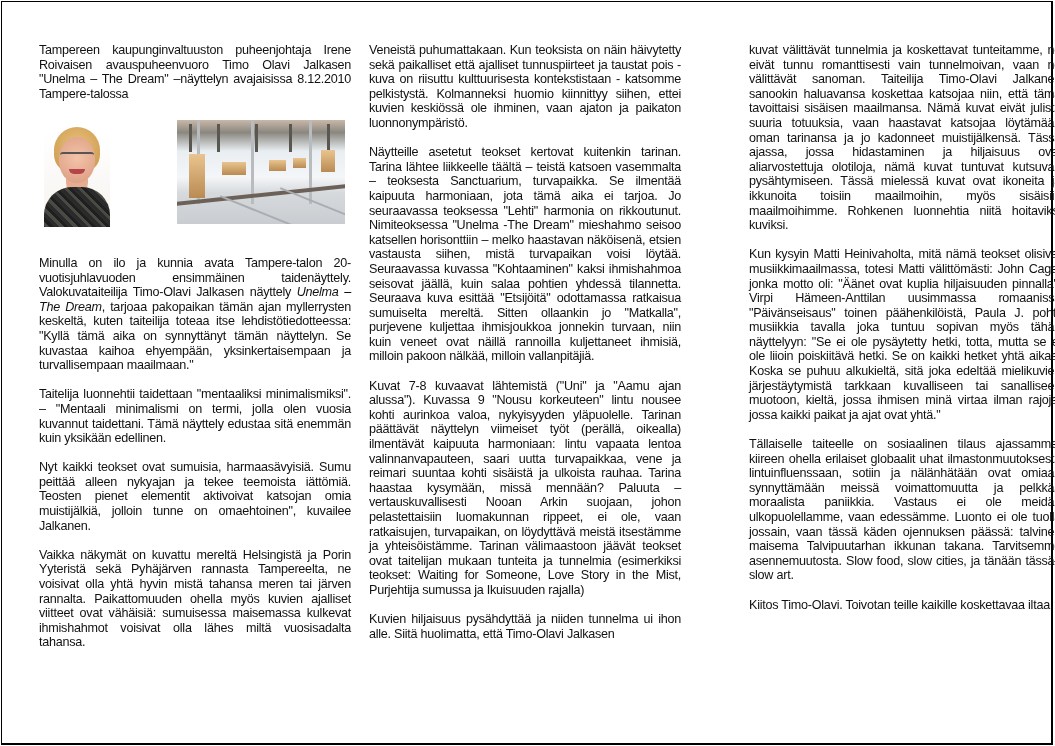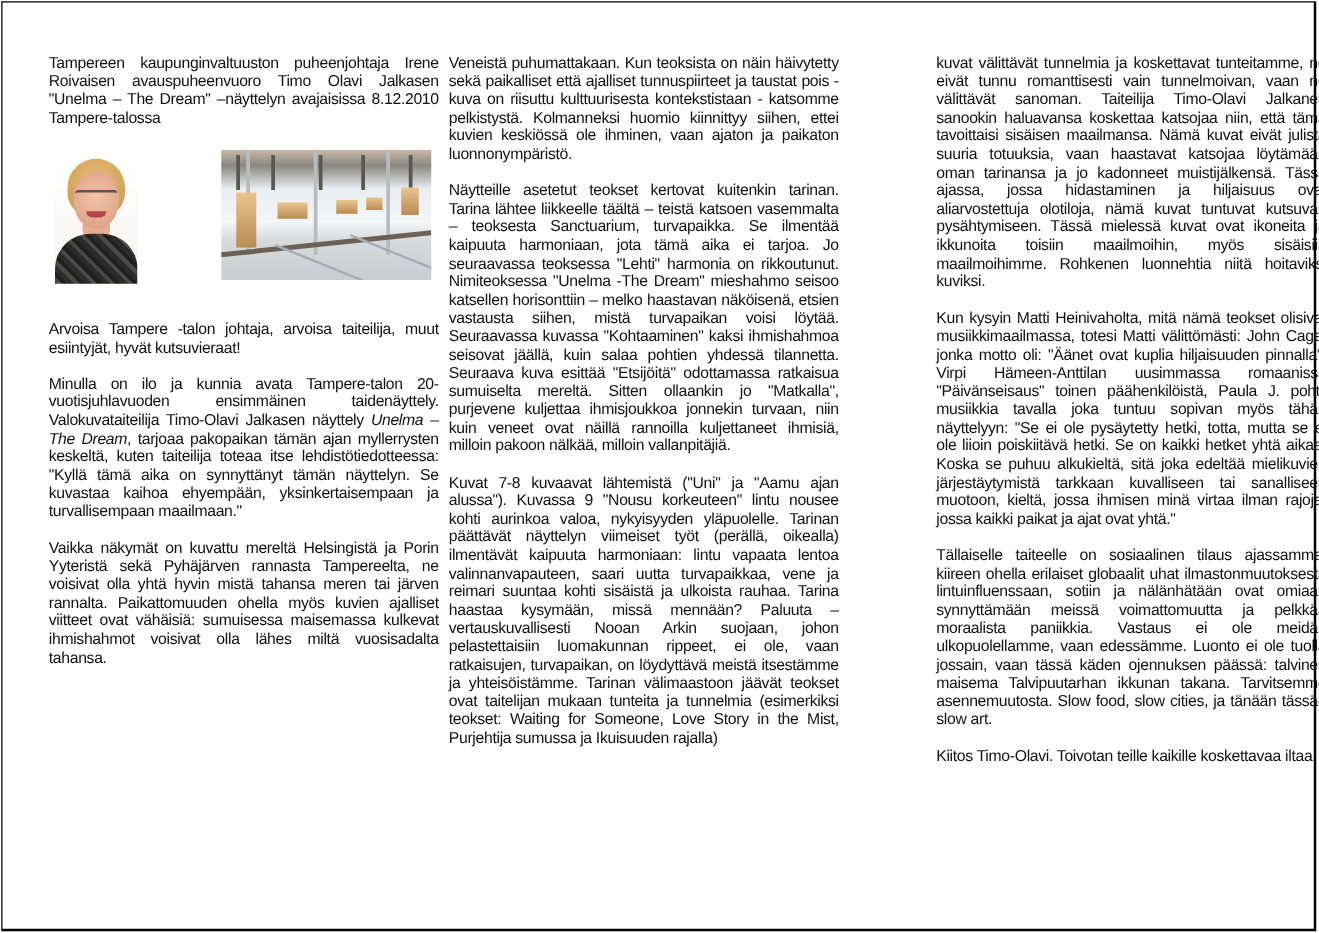--- a/index.html
+++ b/index.html
@@ -10,21 +10,21 @@
       background: #fff; box-sizing: content-box;
     }
     .col {
       position: absolute; top: 41px; width: 312px;
       font-family: "Liberation Sans", sans-serif;
       font-size: 12.6px; line-height: 14.6px; color: #111;
       text-align: justify; letter-spacing: -0.25px;
     }
     .col p { margin: 0 0 14.6px 0; }
     .col1 { left: 37px; }
-    .col2 { left: 357px; }
+    .col2 { left: 367px; }
     .col3 { left: 747px; }
     .intro { text-align: justify; }
     .photos { position: relative; height: 132px; margin: 0 0 8px 0; }
     .portrait {
       position: absolute; left: 5px; top: 7px; width: 66px; height: 104px; overflow: hidden;
       background: linear-gradient(#fff 0%, #fff 12%, #f6f2ee 100%);
     }
     .portrait .hair {
       position: absolute; left: 10px; top: 4px; width: 46px; height: 46px; border-radius: 50% 50% 40% 40%;
       background: radial-gradient(circle at 50% 40%, #e8c07a, #c9964a);
@@ -86,29 +86,31 @@
         <div class="art" style="left:12px;top:34px;width:16px;height:44px"></div>
         <div class="art" style="left:45px;top:42px;width:24px;height:13px"></div>
         <div class="art" style="left:92px;top:40px;width:17px;height:11px"></div>
         <div class="art" style="left:116px;top:38px;width:13px;height:10px"></div>
         <div class="art" style="left:144px;top:30px;width:14px;height:22px"></div>
         <div class="rail"></div>
         <div class="floorline" style="left:40px;top:92px"></div>
         <div class="floorline" style="left:100px;top:84px"></div>
       </div>
     </div>
-    <p>Arvoisa Tampere -talon johtaja, arvoisa taiteilija, muut esiintyjät, hyvät kutsuvieraat!</p>
     <p><span>Minulla on ilo ja kunnia avata Tampere-talon 20-vuotisjuhlavuoden ensimmäinen taidenäyttely. Valokuvataiteilija Timo-Olavi Jalkasen näyttely </span><em>Unelma – The Dream</em><span>, tarjoaa pakopaikan tämän ajan myllerrysten keskeltä, kuten taiteilija toteaa itse lehdistötiedotteessa: "Kyllä tämä aika on synnyttänyt tämän näyttelyn. Se kuvastaa kaihoa ehyempään, yksinkertaisempaan ja turvallisempaan maailmaan."</span></p>
+    <p>Taitelija luonnehtii taidettaan "mentaaliksi minimalismiksi". – "Mentaali minimalismi on termi, jolla olen vuosia kuvannut taidettani. Tämä näyttely edustaa sitä enemmän kuin yksikään edellinen.</p>
+    <p>Nyt kaikki teokset ovat sumuisia, harmaasävyisiä. Sumu peittää alleen nykyajan ja tekee teemoista iättömiä. Teosten pienet elementit aktivoivat katsojan omia muistijälkiä, jolloin tunne on omaehtoinen", kuvailee Jalkanen.</p>
     <p>Vaikka näkymät on kuvattu mereltä Helsingistä ja Porin Yyteristä sekä Pyhäjärven rannasta Tampereelta, ne voisivat olla yhtä hyvin mistä tahansa meren tai järven rannalta. Paikattomuuden ohella myös kuvien ajalliset viitteet ovat vähäisiä: sumuisessa maisemassa kulkevat ihmishahmot voisivat olla lähes miltä vuosisadalta tahansa.</p>
   </div>
 
   <div class="col col2">
     <p>Veneistä puhumattakaan.  Kun teoksista on näin häivytetty sekä paikalliset että ajalliset tunnuspiirteet ja taustat pois - kuva on riisuttu kulttuurisesta kontekstistaan - katsomme pelkistystä. Kolmanneksi huomio kiinnittyy siihen, ettei kuvien keskiössä ole ihminen, vaan ajaton ja paikaton luonnonympäristö.</p>
     <p>Näytteille asetetut teokset kertovat kuitenkin tarinan. Tarina lähtee liikkeelle täältä – teistä katsoen vasemmalta – teoksesta Sanctuarium, turvapaikka. Se ilmentää kaipuuta harmoniaan, jota tämä aika ei tarjoa. Jo seuraavassa teoksessa "Lehti" harmonia on rikkoutunut. Nimiteoksessa "Unelma -The Dream" mieshahmo seisoo katsellen horisonttiin – melko haastavan näköisenä, etsien vastausta siihen, mistä turvapaikan voisi löytää. Seuraavassa kuvassa "Kohtaaminen" kaksi ihmishahmoa seisovat jäällä, kuin salaa pohtien yhdessä tilannetta. Seuraava kuva esittää "Etsijöitä" odottamassa ratkaisua sumuiselta mereltä. Sitten ollaankin jo "Matkalla", purjevene kuljettaa ihmisjoukkoa jonnekin turvaan, niin kuin veneet ovat näillä rannoilla kuljettaneet ihmisiä, milloin pakoon nälkää, milloin vallanpitäjiä.</p>
     <p>Kuvat 7-8 kuvaavat lähtemistä ("Uni" ja "Aamu ajan alussa"). Kuvassa 9 "Nousu korkeuteen" lintu nousee kohti aurinkoa valoa, nykyisyyden yläpuolelle. Tarinan päättävät näyttelyn viimeiset työt (perällä, oikealla) ilmentävät kaipuuta harmoniaan: lintu vapaata lentoa valinnanvapauteen, saari uutta turvapaikkaa, vene ja reimari suuntaa kohti sisäistä ja ulkoista rauhaa. Tarina haastaa kysymään, missä mennään? Paluuta – vertauskuvallisesti Nooan Arkin suojaan, johon pelastettaisiin luomakunnan rippeet, ei ole, vaan ratkaisujen, turvapaikan,  on löydyttävä meistä itsestämme ja yhteisöistämme. Tarinan välimaastoon jäävät teokset ovat taitelijan mukaan tunteita ja tunnelmia (esimerkiksi teokset: Waiting for Someone, Love Story in the Mist, Purjehtija sumussa ja Ikuisuuden rajalla)</p>
+    <p>Kuvien hiljaisuus pysähdyttää ja niiden tunnelma ui ihon alle. Siitä huolimatta, että Timo-Olavi Jalkasen</p>
   </div>
 
   <div class="col col3">
     <p>kuvat välittävät tunnelmia ja koskettavat tunteitamme, ne eivät tunnu romanttisesti vain tunnelmoivan, vaan ne välittävät sanoman. Taiteilija Timo-Olavi Jalkanen sanookin haluavansa koskettaa katsojaa niin, että tämä tavoittaisi sisäisen maailmansa. Nämä kuvat eivät julista suuria totuuksia, vaan haastavat katsojaa löytämään oman tarinansa ja jo kadonneet muistijälkensä. Tässä ajassa, jossa hidastaminen ja hiljaisuus ovat aliarvostettuja olotiloja, nämä kuvat tuntuvat kutsuvan pysähtymiseen. Tässä mielessä kuvat ovat ikoneita ja ikkunoita toisiin maailmoihin, myös sisäisiin maailmoihimme. Rohkenen luonnehtia niitä hoitaviksi kuviksi.</p>
     <p>Kun kysyin Matti Heinivaholta, mitä nämä teokset olisivat musiikkimaailmassa, totesi Matti välittömästi: John Cage, jonka motto oli: "Äänet ovat kuplia hiljaisuuden pinnalla". Virpi Hämeen-Anttilan uusimmassa romaanissa "Päivänseisaus" toinen päähenkilöistä, Paula J. pohtii musiikkia tavalla joka tuntuu sopivan myös tähän näyttelyyn: "Se ei ole pysäytetty hetki, totta, mutta se ei ole liioin poiskiitävä hetki. Se on kaikki hetket yhtä aikaa. Koska se puhuu alkukieltä, sitä joka edeltää mielikuvien järjestäytymistä tarkkaan kuvalliseen tai sanalliseen muotoon, kieltä, jossa ihmisen minä virtaa ilman rajoja, jossa kaikki paikat ja ajat ovat yhtä."</p>
     <p>Tällaiselle taiteelle on sosiaalinen tilaus ajassamme: kiireen ohella erilaiset globaalit uhat ilmastonmuutoksesta lintuinfluenssaan, sotiin ja nälänhätään ovat omiaan synnyttämään meissä voimattomuutta ja pelkkää moraalista paniikkia. Vastaus ei ole meidän ulkopuolellamme, vaan edessämme. Luonto ei ole tuolla jossain, vaan tässä käden ojennuksen päässä: talvinen maisema Talvipuutarhan ikkunan takana. Tarvitsemme asennemuutosta. Slow food, slow cities, ja tänään tässä– slow art.</p>
     <p>Kiitos Timo-Olavi. Toivotan teille kaikille koskettavaa iltaa.</p>
   </div>
 
 </div>

